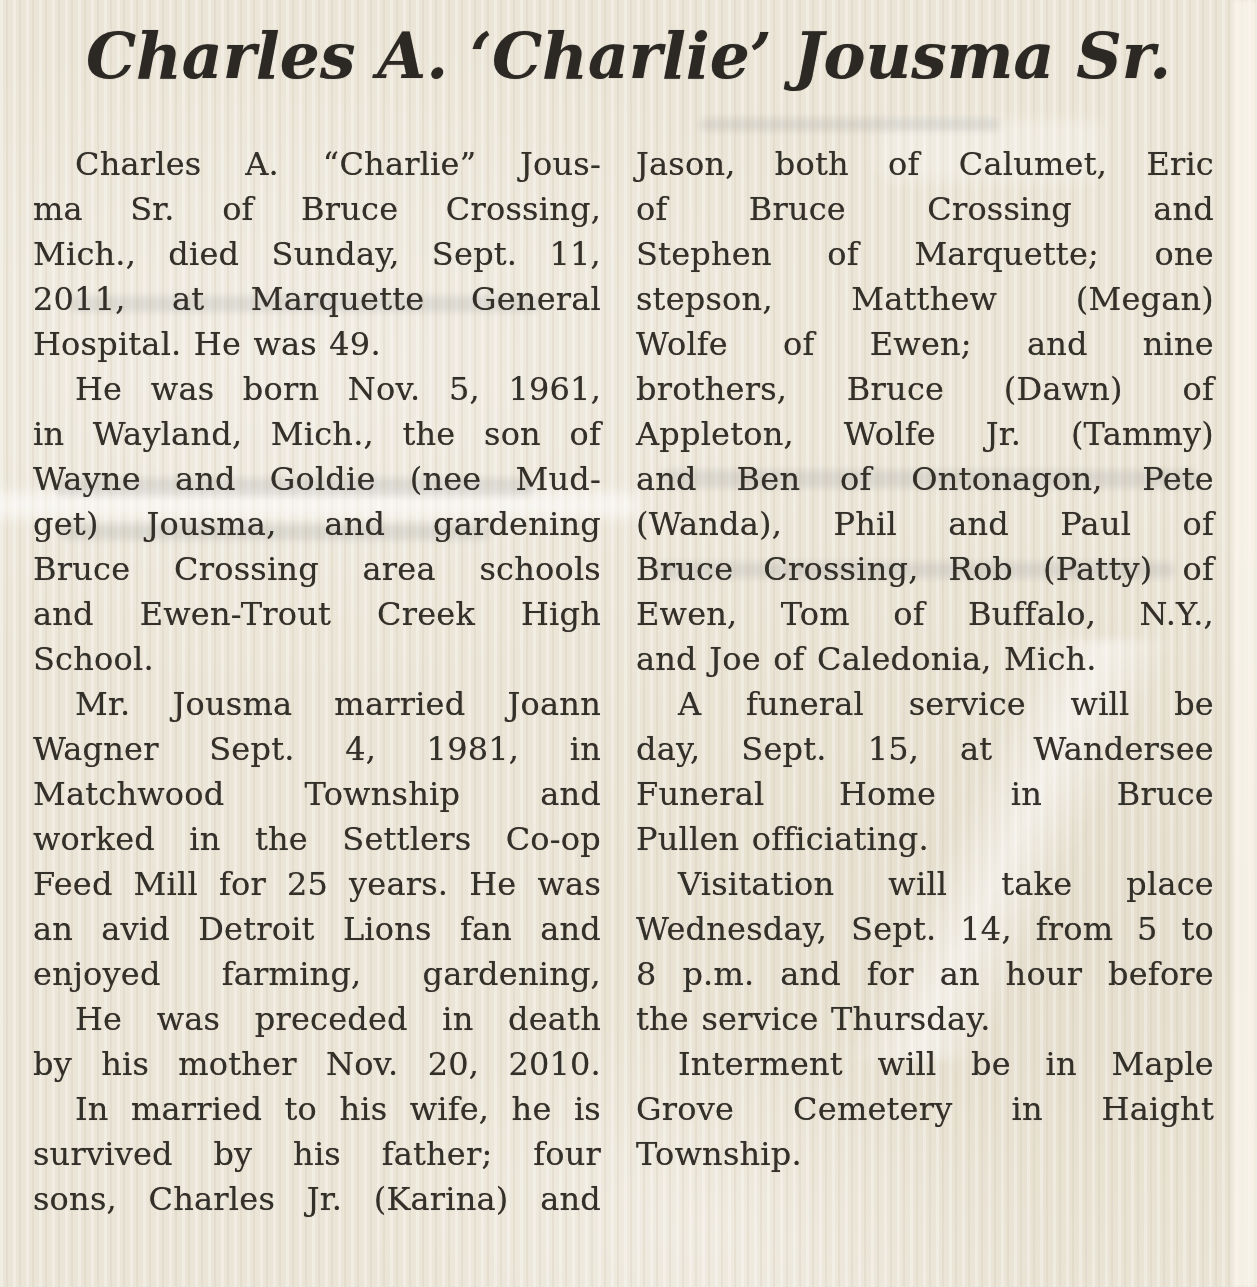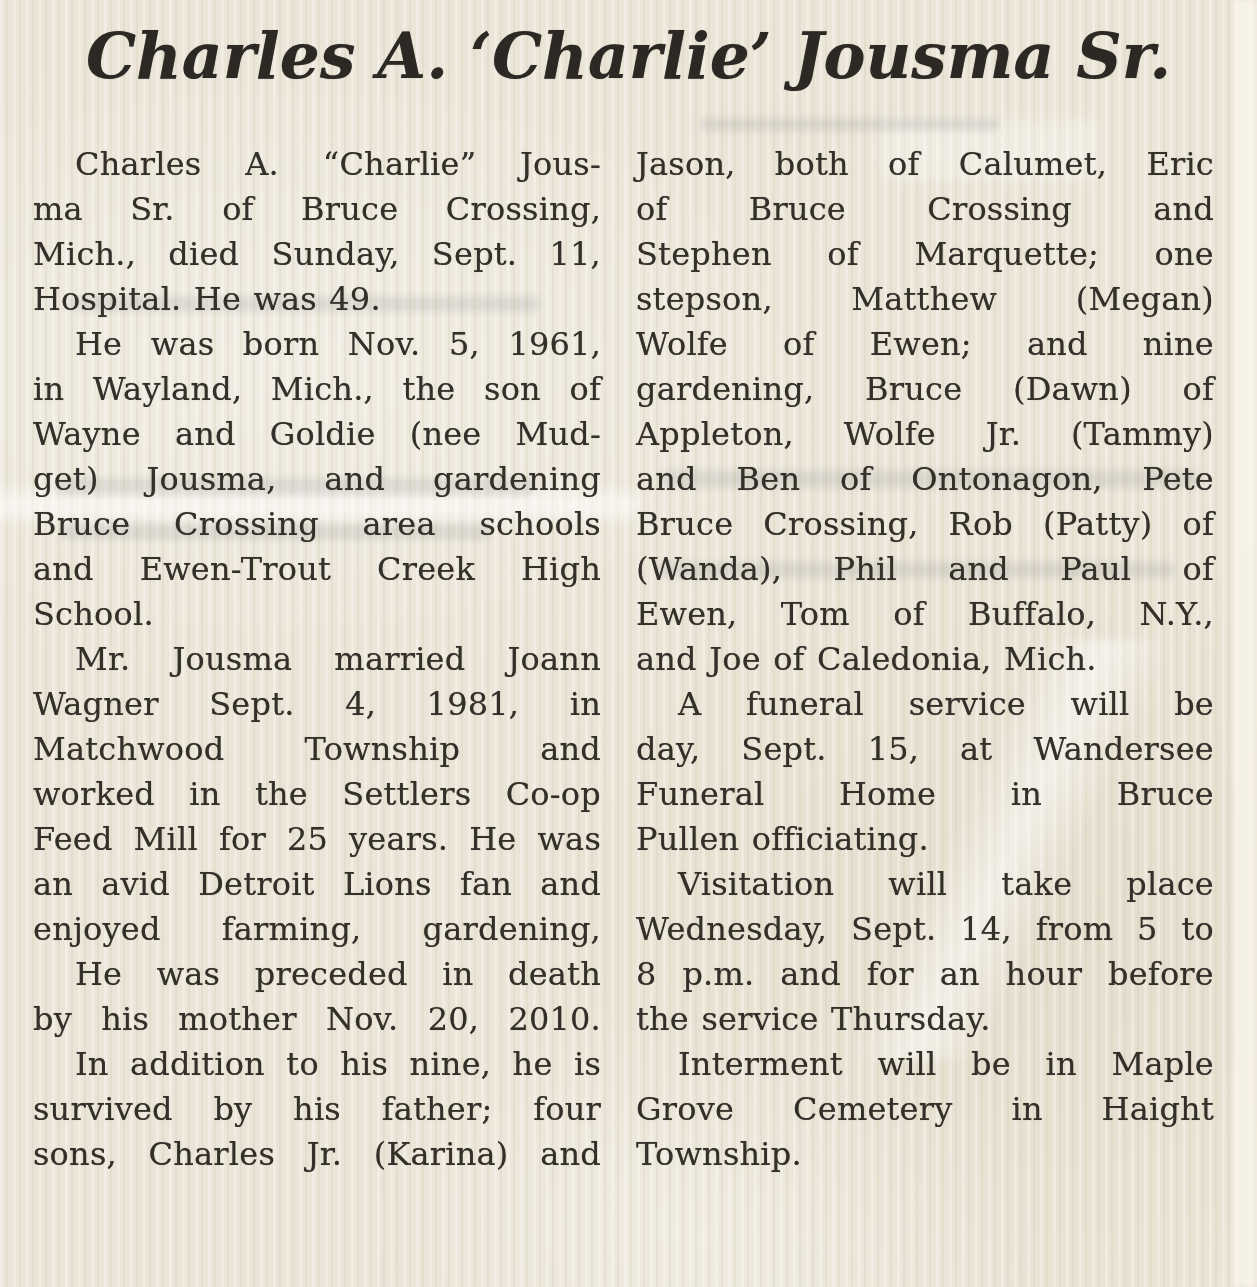--- a/index.html
+++ b/index.html
@@ -94,53 +94,54 @@
   <div class="smudge" style="left:660px;top:470px;width:540px;height:18px;"></div>
   <div class="smudge" style="left:655px;top:562px;width:520px;height:16px;"></div>
   <div class="smudge" style="left:700px;top:118px;width:300px;height:13px;"></div>
 
   <h1 class="headline">Charles A. ‘Charlie’ Jousma Sr.</h1>
 
   <div class="col col-left">
       <div class="bline indent">Charles A. “Charlie” Jous-</div>
       <div class="bline">ma Sr. of Bruce Crossing,</div>
       <div class="bline">Mich., died Sunday, Sept. 11,</div>
+      <div class="bline">2011, at Marquette General</div>
       <div class="bline lastleft">Hospital. He was 49.</div>
       <div class="bline indent">He was born Nov. 5, 1961,</div>
       <div class="bline">in Wayland, Mich., the son of</div>
       <div class="bline">Wayne and Goldie (nee Mud-</div>
       <div class="bline">get) Jousma, and gardening</div>
       <div class="bline">Bruce Crossing area schools</div>
       <div class="bline">and Ewen-Trout Creek High</div>
       <div class="bline lastleft">School.</div>
       <div class="bline indent">Mr. Jousma married Joann</div>
       <div class="bline">Wagner Sept. 4, 1981, in</div>
       <div class="bline">Matchwood Township and</div>
       <div class="bline">worked in the Settlers Co-op</div>
       <div class="bline">Feed Mill for 25 years. He was</div>
       <div class="bline">an avid Detroit Lions fan and</div>
       <div class="bline">enjoyed farming, gardening,</div>
       <div class="bline indent">He was preceded in death</div>
       <div class="bline">by his mother Nov. 20, 2010.</div>
-      <div class="bline indent">In addition to his nine, he is</div>
+      <div class="bline indent">In married to his wife, he is</div>
       <div class="bline">survived by his father; four</div>
       <div class="bline">sons, Charles Jr. (Karina) and</div>
     </div>
 
   <div class="col col-right">
       <div class="bline">Jason, both of Calumet, Eric</div>
       <div class="bline">of Bruce Crossing and</div>
       <div class="bline">Stephen of Marquette; one</div>
       <div class="bline">stepson, Matthew (Megan)</div>
       <div class="bline">Wolfe of Ewen; and nine</div>
-      <div class="bline">gardening, Bruce (Dawn) of</div>
+      <div class="bline">brothers, Bruce (Dawn) of</div>
       <div class="bline">Appleton, Wolfe Jr. (Tammy)</div>
       <div class="bline">and Ben of Ontonagon, Pete</div>
+      <div class="bline">(Wanda), Phil and Paul of</div>
       <div class="bline">Bruce Crossing, Rob (Patty) of</div>
-      <div class="bline">(Wanda), Phil and Paul of</div>
       <div class="bline">Ewen, Tom of Buffalo, N.Y.,</div>
       <div class="bline lastleft">and Joe of Caledonia, Mich.</div>
       <div class="bline indent">A funeral service will be</div>
       <div class="bline">day, Sept. 15, at Wandersee</div>
       <div class="bline">Funeral Home in Bruce</div>
       <div class="bline lastleft">Pullen officiating.</div>
       <div class="bline indent">Visitation will take place</div>
       <div class="bline">Wednesday, Sept. 14, from 5 to</div>
       <div class="bline">8 p.m. and for an hour before</div>
       <div class="bline lastleft">the service Thursday.</div>

